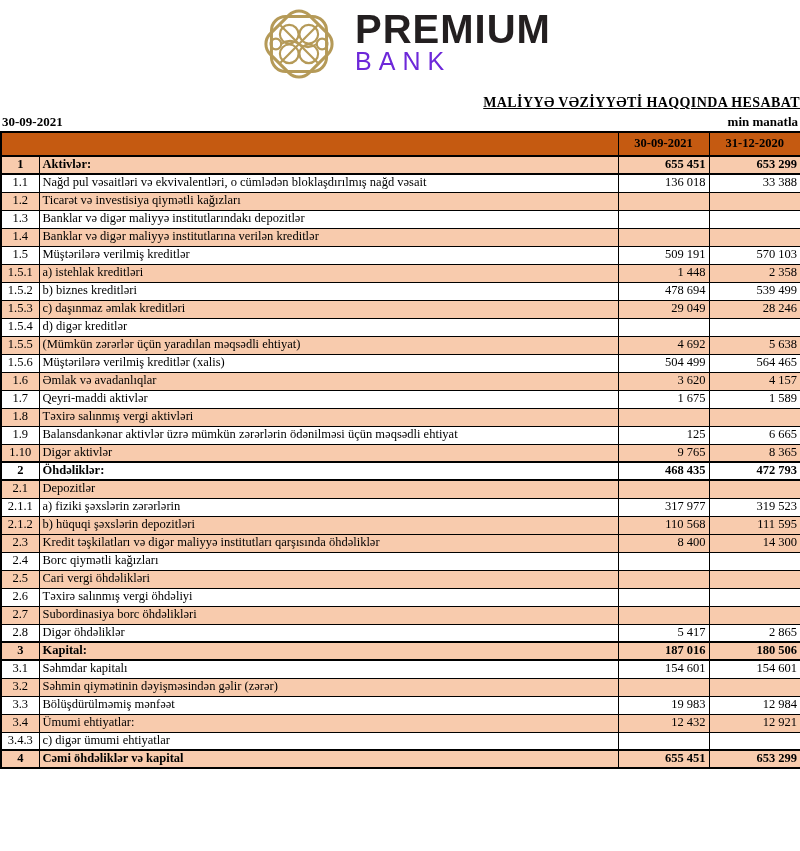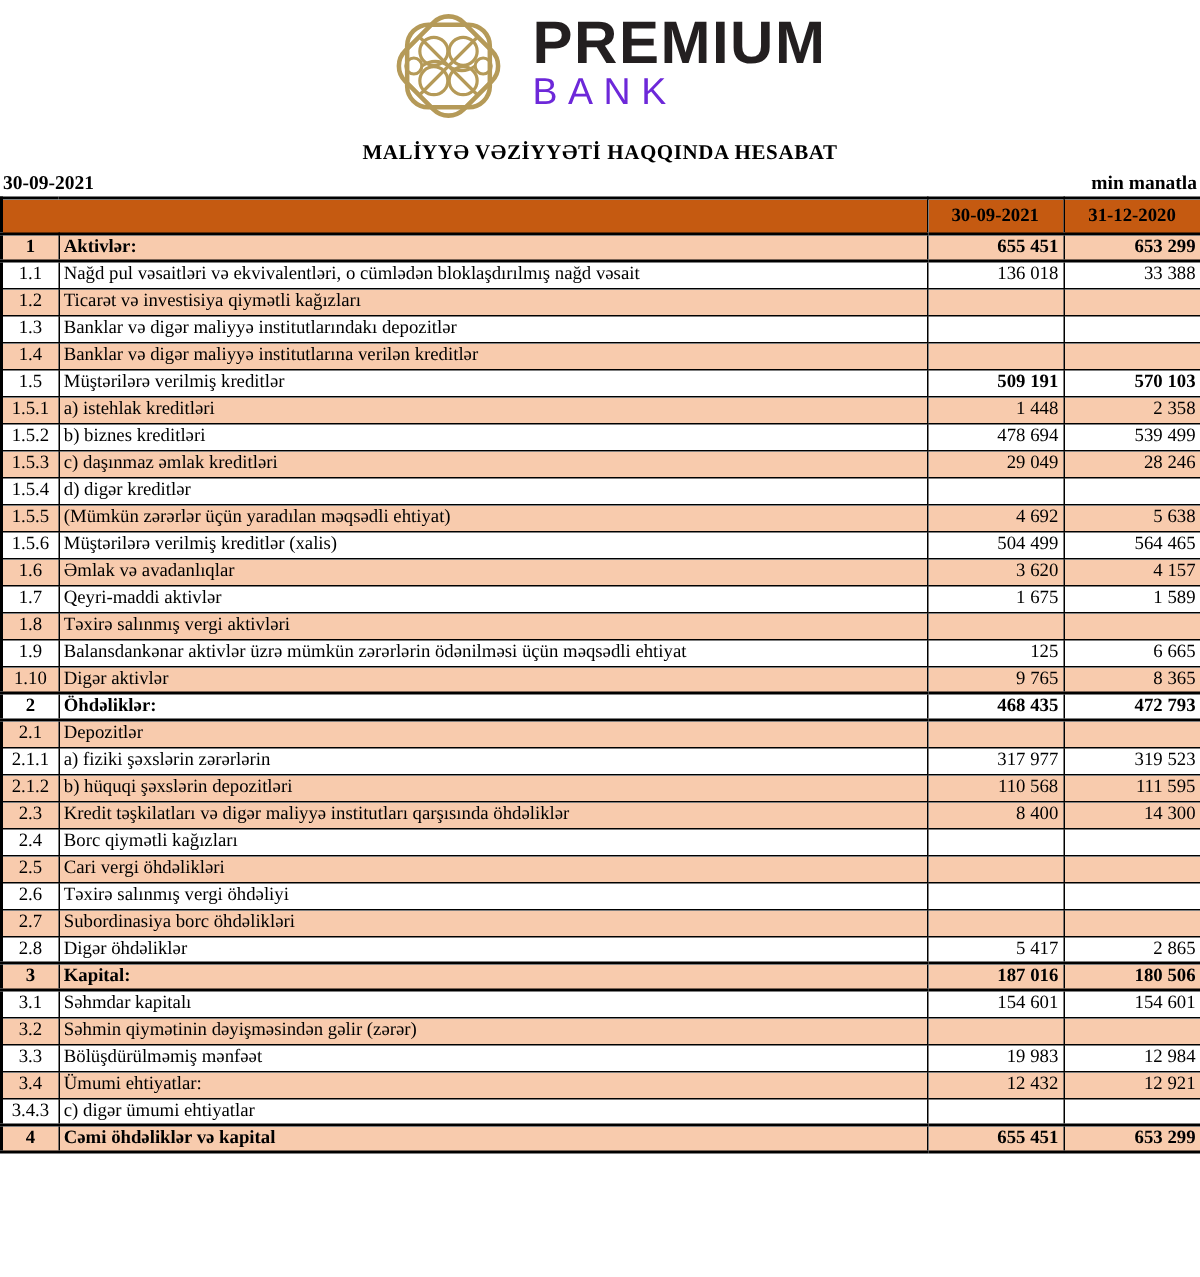--- a/index.html
+++ b/index.html
@@ -23,22 +23,22 @@
     font-family: "Liberation Sans", sans-serif;
     font-weight: 800; font-size: 40px; line-height: 38px;
     letter-spacing: 1px; color: #231f20;
   }
   .brand-sub {
     font-family: "Liberation Sans", sans-serif;
     font-weight: 400; font-size: 25px; line-height: 27px;
     letter-spacing: 7px; color: #6d28d9;
   }
   .doc-title {
-    text-align: center; font-weight: bold; font-size: 14px;
-    letter-spacing: 0.4px; margin-top: 7px;
+    text-align: right; font-weight: bold; font-size: 14px;
+    letter-spacing: 0.4px; margin-top: 7px; text-decoration: underline;
   }
   .meta-row {
     display: flex; justify-content: space-between;
     font-weight: bold; font-size: 13px;
     padding: 0 2px; margin-top: 3px; margin-bottom: 1px;
   }
 
   
   table.balance {
     width: 800px; border-collapse: collapse; table-layout: fixed;
@@ -66,21 +66,21 @@
     border-bottom: 2px solid #000;
   }
   tr.shaded td { background: var(--shaded-bg, #f8cbad); }
   tr.plain  td { background: #ffffff; }
 
   td.c-no  { text-align: center; padding: 0 1px; }
   td.c-lbl { text-align: left; padding-left: 5px; }
   td.c-val { text-align: right; padding-right: 14px; }
 
   tr.section td { font-weight: bold; border-top: 2px solid #000; border-bottom: 2px solid #000; }
-  td.bv { font-weight: bold; }
+  td.bv { font-weight: normal; }
 </style>
 </head>
 <body>
 
 <div class="page">
 
   <div class="brand-row">
     <svg class="brand-logo" viewBox="0 0 100 90">
       <g stroke="#b59a58" fill="none">
         <rect x="19" y="14" width="62" height="62" rx="16" stroke-width="3.4"></rect>

